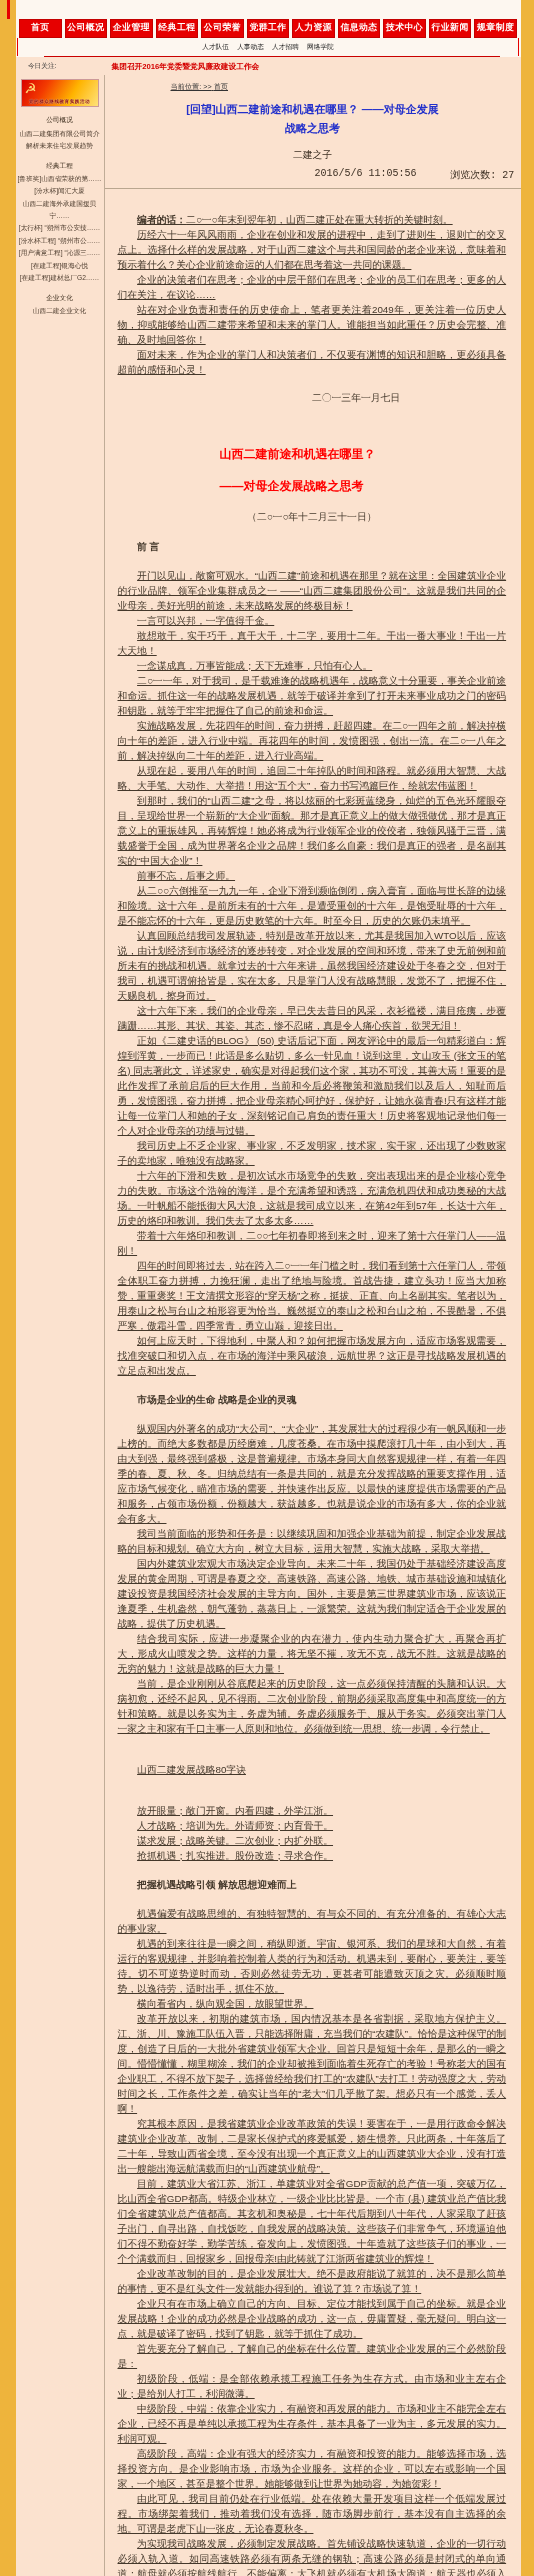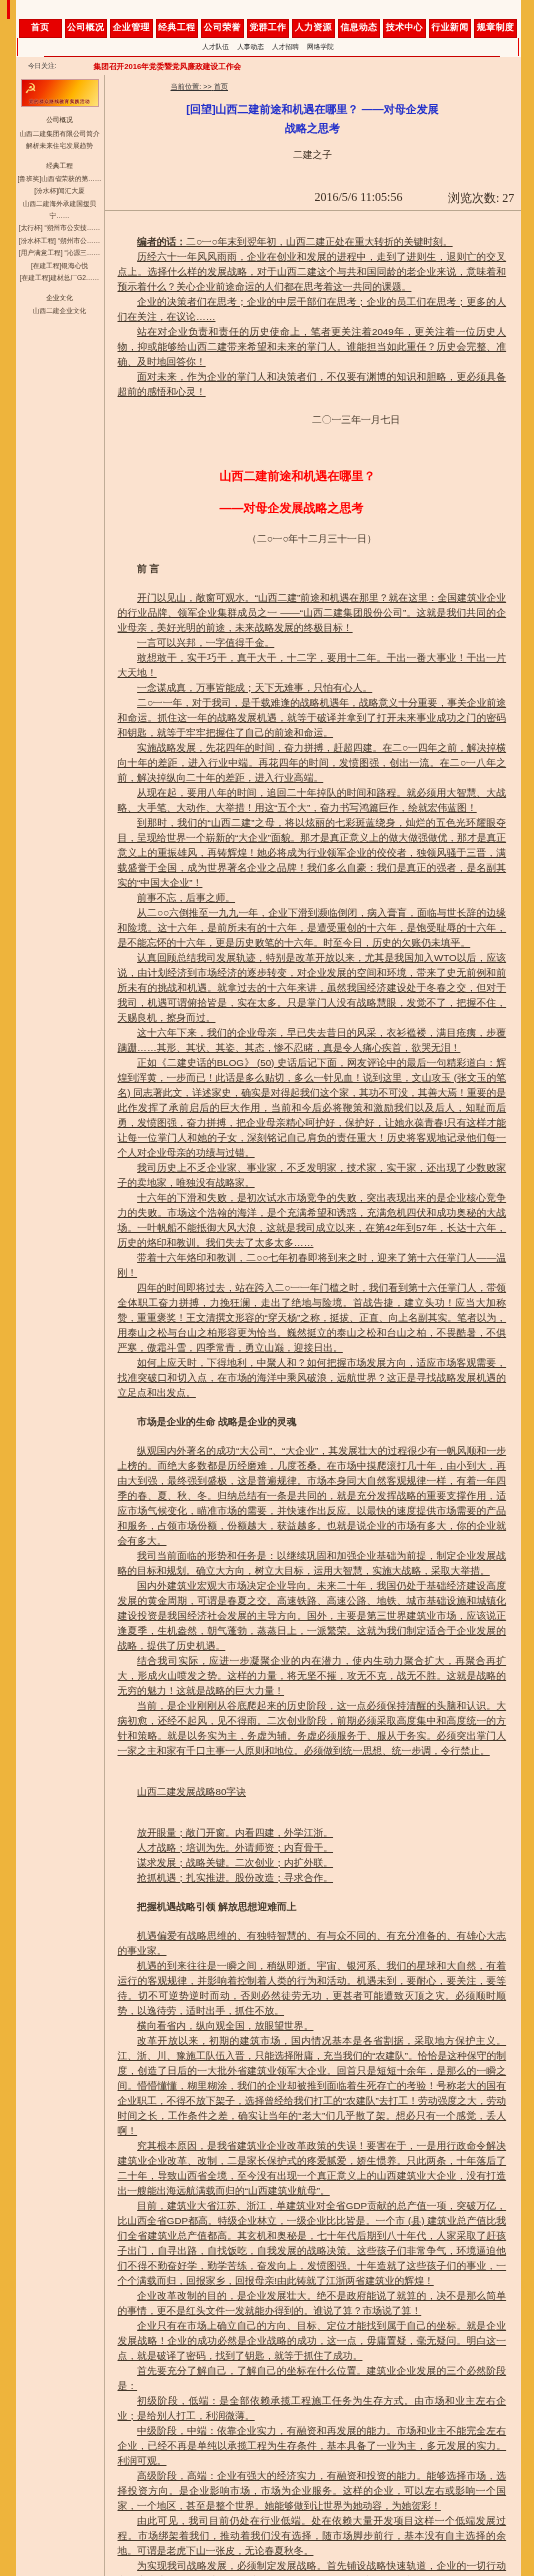--- a/index.html
+++ b/index.html
@@ -22,21 +22,21 @@
   }
   .subnav {
     display:flex; justify-content:center; gap:8.2px; padding:4.6px 0 4.1px;
     font-size:6.7px; color:#222; margin:0 1.5px;
     border-left:1px solid #e60000; border-right:1px solid #e60000;
   }
   .subnav span { cursor:pointer; }
   .red-hr { height:1px; background:#c90000; margin:0 20.6px 0 28px; }
 
   
-  .today { display:flex; align-items:center; padding:5.2px 0 3.1px 12.4px; }
+  .today { display:flex; align-items:center; padding:5.2px 0 3.1px 12.4px;gap:18px; }
   .today-label { font-size:6.7px; color:#333; }
   .today-headline { font-size:7.7px; font-weight:bold; color:#d40000; margin-left:37px; cursor:pointer; }
 
   
   .main { display:flex; align-items:stretch; }
   .sidebar { width:88px; flex:0 0 88px; padding-top:4.1px; text-align:center;
              font-size:6.7px; color:#4c3b2d; }
   .banner {
     width:78px; height:28px; margin:0 auto 8.2px;
     background:linear-gradient(120deg,#d90000 0%,#f33b00 30%,#ffb400 65%,#ffe27a 100%);
@@ -49,22 +49,22 @@
   }
   .side-heading { margin:9.3px 0 2.1px; color:#3f3020; }
   .side-item { line-height:12.4px; cursor:pointer; }
 
   .content { flex:1; border-left:0.5px solid #c0ac97; padding-top:7.2px; }
   .breadcrumb { font-size:7.2px; color:#333; padding-left:66px; margin-bottom:5.2px;text-decoration:underline; }
   .breadcrumb .home { cursor:pointer; }
   .title { text-align:center; color:#2230cb; font-weight:bold; font-size:11px;
            line-height:19.6px; padding:2.1px 24px 0; }
   .author { text-align:center; font-size:9.8px; color:#3c2f23; margin-top:10.3px; }
-  .meta { position:relative; height:12.4px; margin-top:28px; font-size:12px;
-          color:#3c2f23; font-family:Liberation Serif, serif; }
+  .meta { position:relative; height:12.4px; margin-top:6px; font-size:10px;
+          color:#3c2f23; font-family:Liberation Mono, monospace; }
   .meta-date { position:absolute; left:210px; }
   .meta-views { position:absolute; right:6.2px; }
 
   .article {
     border-top:0.5px solid #b9a68f; margin-top:7.2px;
     padding:23px 14.4px 15.5px 13px;
     font-size:9.8px; line-height:15px; color:#44382b; text-align:justify;
   }
   .blk-p, .blk-pb, .blk-verse, .blk-sub { text-indent:2em;text-decoration:underline; }
   .blk-pb .lbl { font-weight:bold; }

